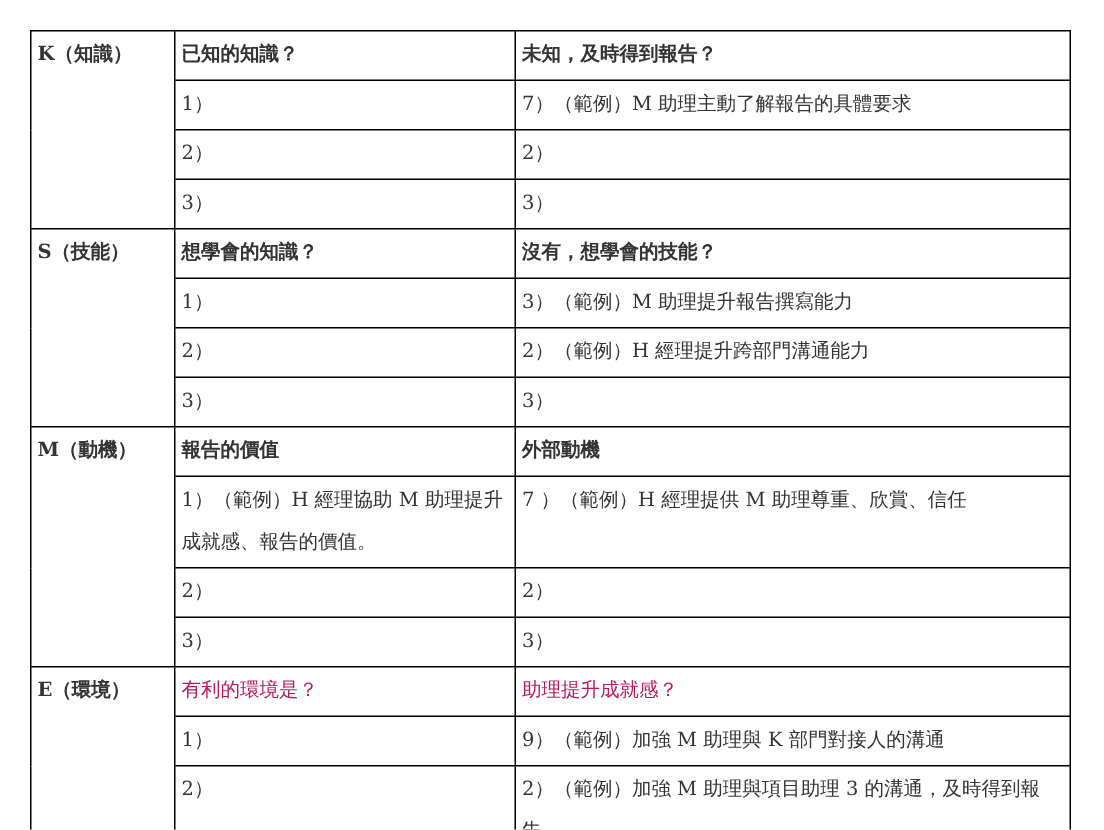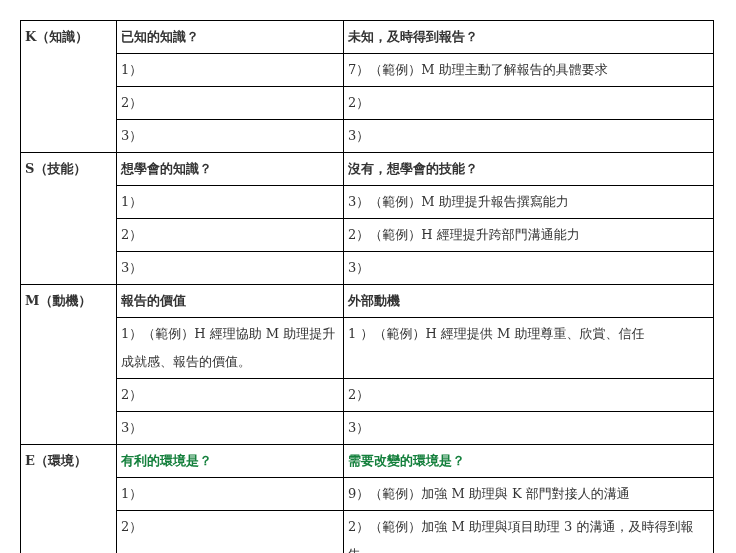--- a/index.html
+++ b/index.html
@@ -5,21 +5,21 @@
   html, body { margin: 0; padding: 0; background: #ffffff; }
   body { width: 736px; height: 553px; position: relative; overflow: hidden;
          font-family: "DejaVu Serif", "Liberation Serif", serif; color: #222; }
   table.ksme { position: absolute; left: 20px; top: 20px; border-collapse: collapse;
                width: 693px; table-layout: fixed; }
   table.ksme td { border: 1.5px solid #000; padding: 2px 4px; vertical-align: top;
                   font-size: 13px; line-height: 28px; color: #333; }
   col.c1 { width: 96px; } col.c2 { width: 227px; } col.c3 { width: 370px; }
   td.cat { font-weight: bold; font-size: 16px; color: #111; line-height: 28px; padding-left: 3px; }
   td.head { font-weight: bold; color: #111; margin-top: 23px; }
-  td.head.light { font-weight: bold; color: #15803d; }
+  td.head.light { font-weight: normal; color: #be185d; }
   tr.r { height: 28px; }
   tr.tall { height: 56px; }
 </style>
 </head>
 <body>
 
 <table class="ksme">
   <colgroup>
       <col class="c1">
       <col class="c2">
@@ -63,35 +63,35 @@
       <td>3）</td>
     </tr>
 
     <tr class="r">
       <td class="cat" rowspan="4">M（動機）</td>
       <td class="head">報告的價值</td>
       <td class="head">外部動機</td>
     </tr>
     <tr class="tall">
       <td>1）（範例）H 經理協助 M 助理提升成就感、報告的價值。</td>
-      <td>1 ）（範例）H 經理提供 M 助理尊重、欣賞、信任</td>
+      <td>7 ）（範例）H 經理提供 M 助理尊重、欣賞、信任</td>
     </tr>
     <tr class="r">
       <td>2）</td>
       <td>2）</td>
     </tr>
     <tr class="r">
       <td>3）</td>
       <td>3）</td>
     </tr>
 
     <tr class="r">
       <td class="cat" rowspan="4">E（環境）</td>
       <td class="head light">有利的環境是？</td>
-      <td class="head light">需要改變的環境是？</td>
+      <td class="head light">助理提升成就感？</td>
     </tr>
     <tr class="r">
       <td>1）</td>
       <td>9）（範例）加強 M 助理與 K 部門對接人的溝通</td>
     </tr>
     <tr class="tall">
       <td>2）</td>
       <td>2）（範例）加強 M 助理與項目助理 3 的溝通，及時得到報告。</td>
     </tr>
     <tr class="r">

